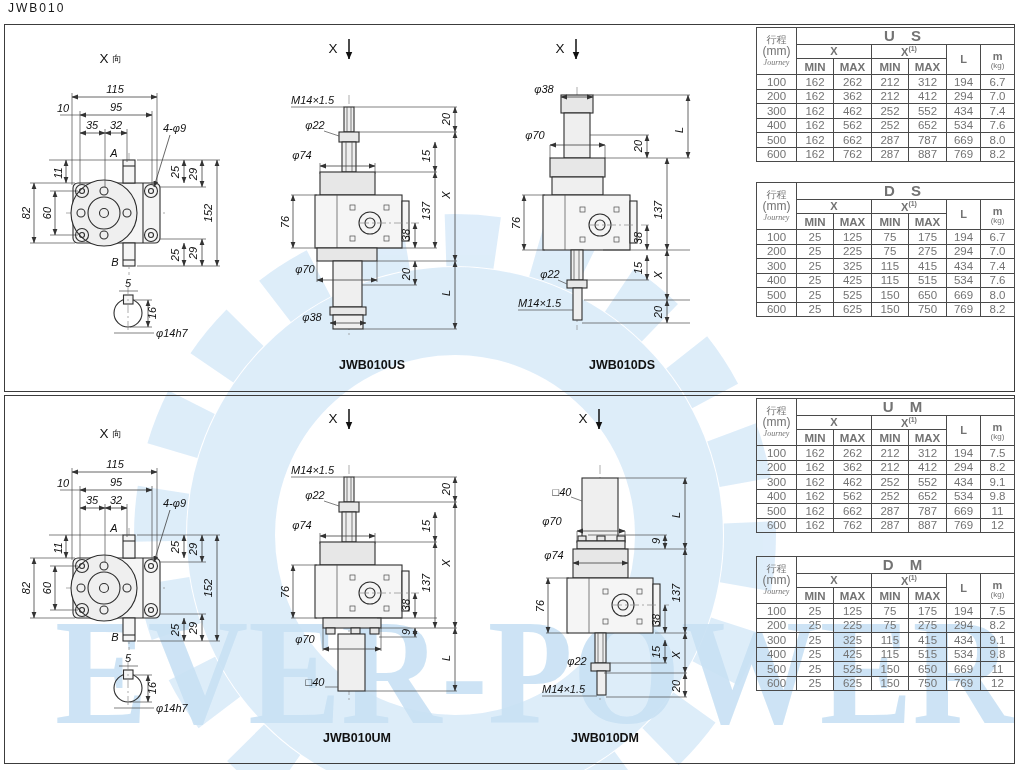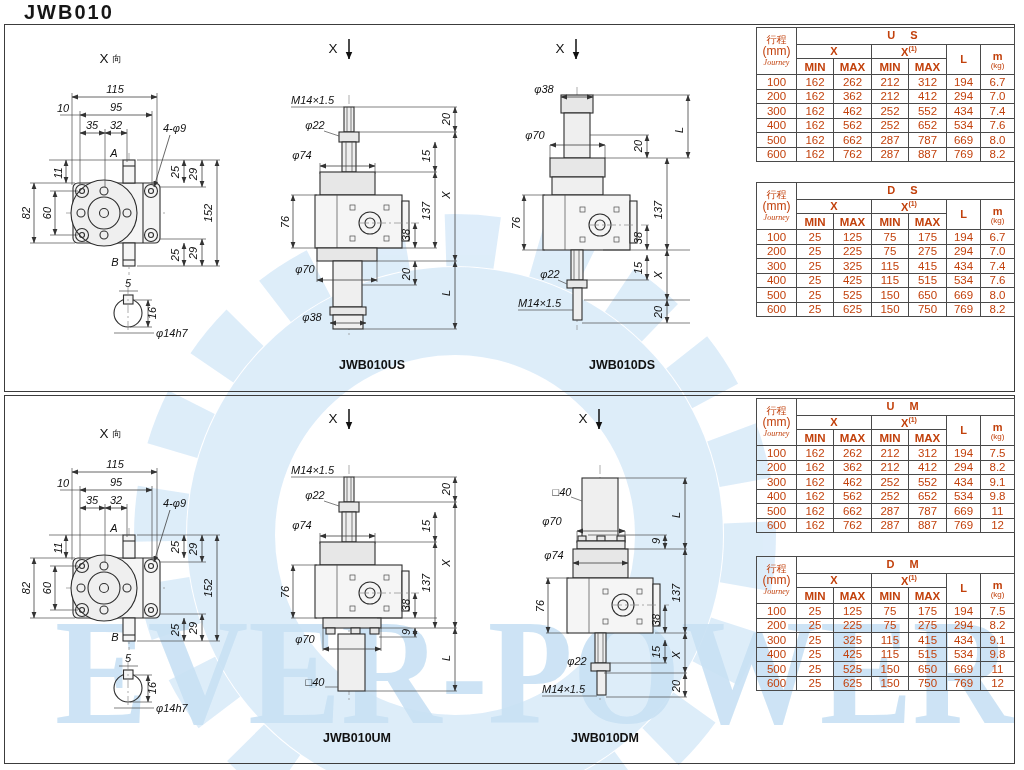--- a/index.html
+++ b/index.html
@@ -8,21 +8,21 @@
 
   
   #wm{position:absolute;left:0;top:0;z-index:0;}
 
   
   .panel{position:absolute;border:1.3px solid #3c3c3c;z-index:1;}
   #panel-top{left:4px;top:24px;width:1009px;height:366px;}
   #panel-bottom{left:4px;top:395px;width:1009px;height:367px;}
 
   
-  .page-title{position:absolute;left:24px;top:1px;font-size:20px;font-weight:700;
+  .page-title{position:absolute;left:8px;top:1px;font-size:12px;font-weight:400;
               letter-spacing:2px;color:#161616;z-index:2;}
 
   
   .draw{position:absolute;z-index:2;}
   .ln{stroke:#2e2e2e;stroke-width:1.1;fill:none;}
   .f1{fill:#f5f5f5;stroke:#2e2e2e;stroke-width:1.1;}
   .f2{fill:#e7e7e7;stroke:#2e2e2e;stroke-width:1.1;}
   .f3{fill:#efefef;stroke:#2e2e2e;stroke-width:1.1;}
   .thin{stroke:#4c4c4c;stroke-width:.7;fill:none;}
   .dim{stroke:#3f3f3f;stroke-width:.8;fill:none;marker-start:url(#arr);marker-end:url(#arr);}
@@ -30,24 +30,24 @@
   .cl{stroke:#8a8a8a;stroke-width:.7;fill:none;stroke-dasharray:9 3 2 3;}
   text.d{font:italic 11px "Liberation Sans","DejaVu Sans",sans-serif;fill:#111;text-anchor:middle;}
   text.ds{font:italic 11px "Liberation Sans","DejaVu Sans",sans-serif;fill:#111;text-anchor:start;}
   text.cap{font:bold 12.5px "Liberation Sans","DejaVu Sans",sans-serif;fill:#111;text-anchor:middle;}
   text.xl{font:13.5px "Liberation Sans","DejaVu Sans",sans-serif;fill:#111;text-anchor:middle;}
   text.xs{font:9.5px "Liberation Sans","DejaVu Sans",sans-serif;fill:#111;text-anchor:middle;}
   .xarrow{stroke:#111;stroke-width:1.5;marker-end:url(#arr2);}
 
   
   table.spec{position:absolute;z-index:2;width:258px;border-collapse:collapse;
-             table-layout:fixed;text-align:center;color:#c2410c;background:transparent;}
+             table-layout:fixed;text-align:center;color:#737373;background:transparent;}
   table.spec th,table.spec td{border:1px solid #4a4a4a;padding:0;line-height:1.05;}
   table.spec{border:1.5px solid #3c3c3c;}
-  th.ttl{font-size:11px;font-weight:bold;letter-spacing:6px;height:16px;margin-top:12px;}
+  th.ttl{font-size:15px;font-weight:bold;letter-spacing:6px;height:16px;margin-top:12px;}
   tr.r-x th{font-size:11px;font-weight:bold;height:13px;}
   tr.r-mm th{font-size:11.5px;font-weight:bold;height:15px;}
   table.spec td{font-size:11.5px;height:13.5px;}
   th.jour{font-weight:normal;}
   th.jour .zh{display:block;font-size:10px;line-height:1.05;}
   th.jour .unit{display:block;font-size:12px;line-height:1.1;}
   th.jour .en{display:block;font:italic 8px "Liberation Serif","DejaVu Serif",serif;line-height:1.1;}
   th sup{font-size:7px;vertical-align:super;}
   th .kg{display:block;font-size:8px;font-weight:normal;line-height:.9;}
   th .mchar{display:block;font-size:11px;line-height:1;}

